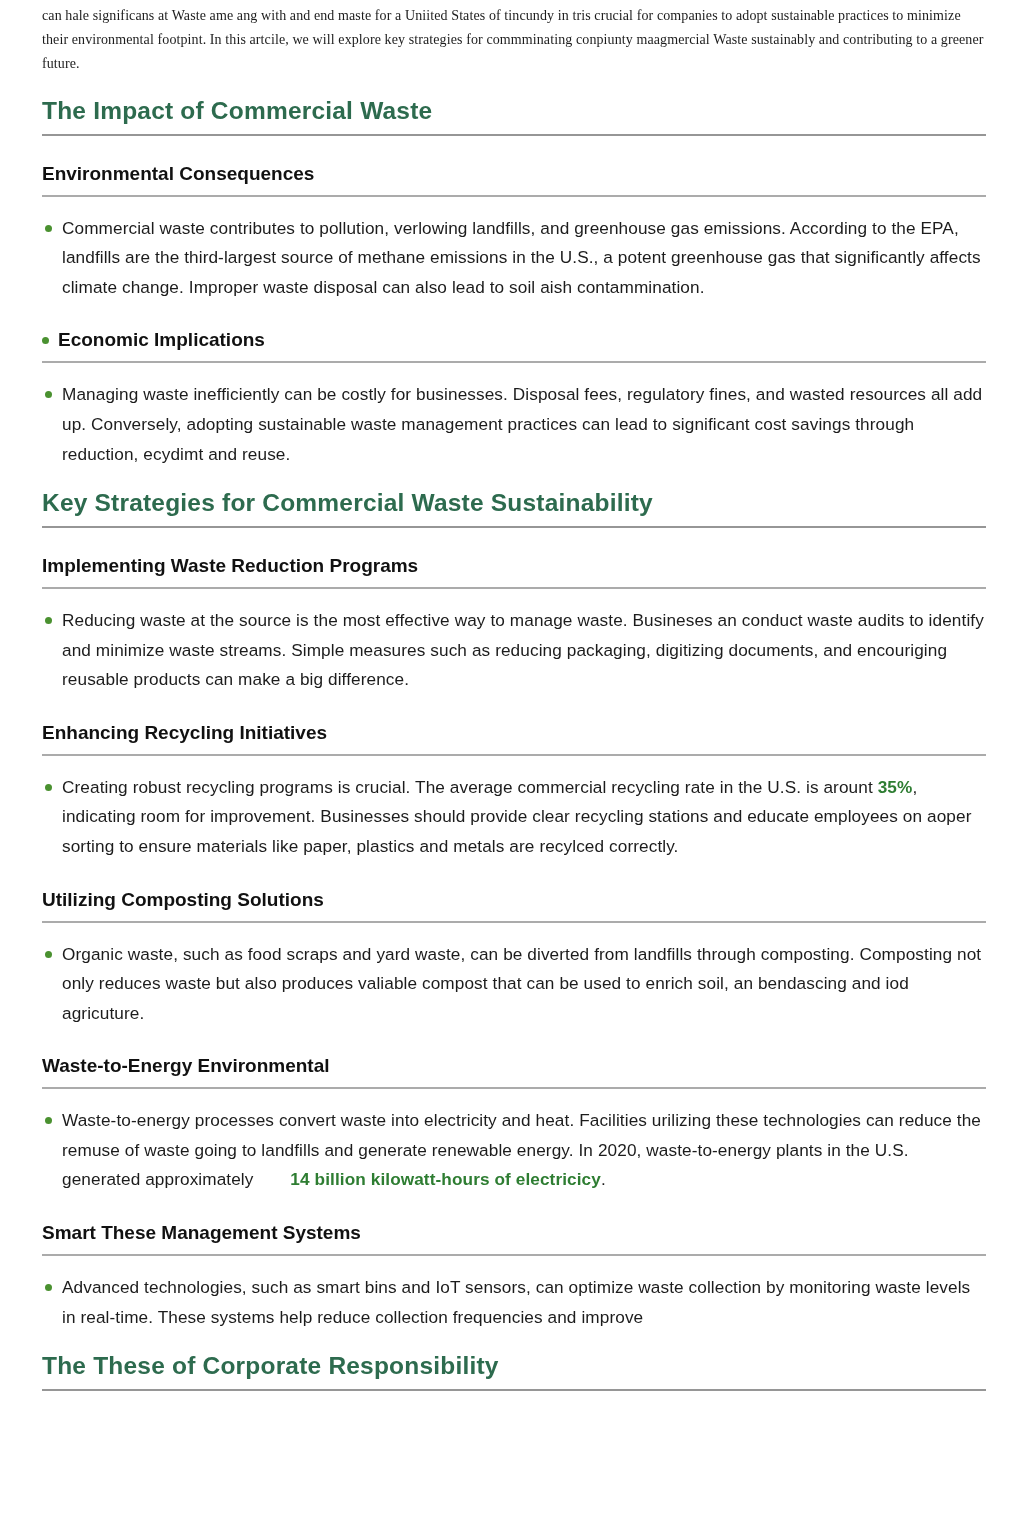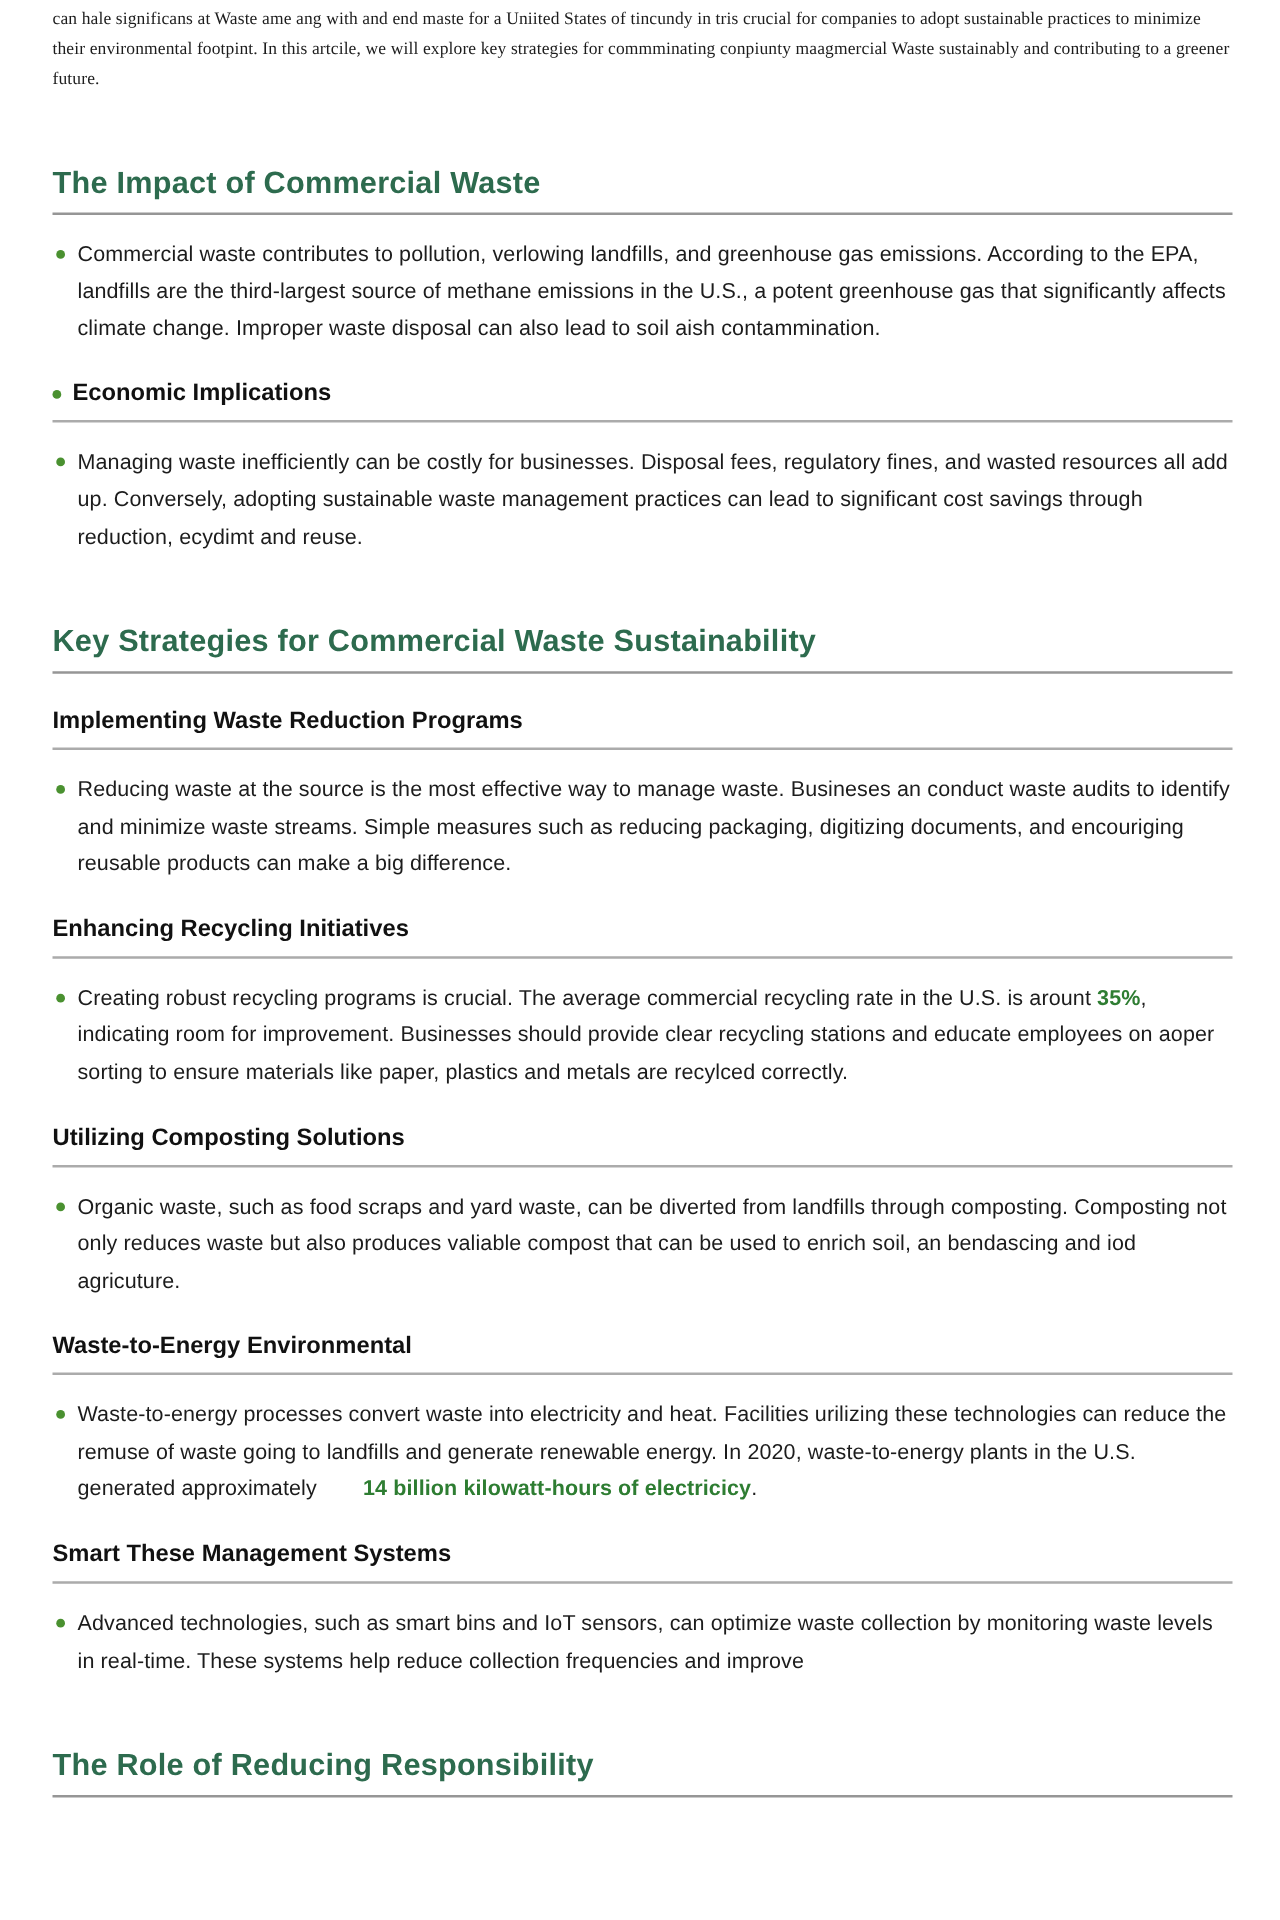--- a/index.html
+++ b/index.html
@@ -21,21 +21,21 @@
   .page{padding:4px 38px 24px 42px;}
   .intro{
     font-size:14px;line-height:1.73;margin:0;
     letter-spacing:.1px;
     font-family:Liberation Serif, serif;
   }
   section{margin:0;}
   h1{
     color:var(--accent);
     font-size:24.5px;font-weight:bold;
-    margin:56px 0 0 0;padding:0 0 9px 0;
+    margin:20px 0 0 0;padding:0 0 9px 0;
     border-bottom:2px solid var(--rule1);
     letter-spacing:.2px;
   }
   h2{
     font-size:19px;font-weight:bold;color:#111;
     margin:27px 0 0 0;padding:0 0 10px 0;
     border-bottom:2px solid var(--rule2);
     display:flex;align-items:center;gap:9px;
   }
   h2 .h2-dot{
@@ -61,20 +61,23 @@
   .seg-green-bold-italic{color:var(--highlight);font-weight:bold;margin-left:32px;}
 </style>
 </head>
 <body>
 
 <main class="page">
   <p class="intro">can hale significans at Waste ame ang with and end maste for a Uniited States of tincundy in tris crucial for companies to adopt sustainable practices to minimize their environmental footpint. In this artcile, we will explore key strategies for commminating conpiunty maagmercial Waste sustainably and contributing to a greener future.</p>
   <div id="sections">
       <section>
         <h1>The Impact of Commercial Waste</h1>
+        <h2>
+          <span>Environmental Consequences</span>
+        </h2>
         <ul class="bullets">
           <li><span>Commercial waste contributes to pollution, verlowing landfills, and greenhouse gas emissions. According to the EPA, landfills are the third-largest source of methane emissions in the U.S., a potent greenhouse gas that significantly affects climate change. Improper waste disposal can also lead to soil aish contammination.</span></li>
         </ul>
         <h2>
           <span class="h2-dot"></span>
           <span>Economic Implications</span>
         </h2>
         <ul class="bullets">
           <li><span>Managing waste inefficiently can be costly for businesses. Disposal fees, regulatory fines, and wasted resources all add up. Conversely, adopting sustainable waste management practices can lead to significant cost savings through reduction, ecydimt and reuse.</span></li>
         </ul>
@@ -108,16 +111,16 @@
           <li><span>Waste-to-energy processes convert waste into electricity and heat. Facilities urilizing these technologies can reduce the remuse of waste going to landfills and generate renewable energy. In 2020, waste-to-energy plants in the U.S. generated approximately </span><span class="seg-green-bold-italic">14 billion kilowatt-hours of electricicy</span><span>.</span></li>
         </ul>
         <h2>
           <span>Smart These Management Systems</span>
         </h2>
         <ul class="bullets">
           <li><span>Advanced technologies, such as smart bins and IoT sensors, can optimize waste collection by monitoring waste levels in real-time. These systems help reduce collection frequencies and improve</span></li>
         </ul>
       </section>
       <section>
-        <h1>The Role of Reducing Responsibility</h1>
+        <h1>The These of Corporate Responsibility</h1>
       </section>
     </div>
 </main>
 
 </body></html>

